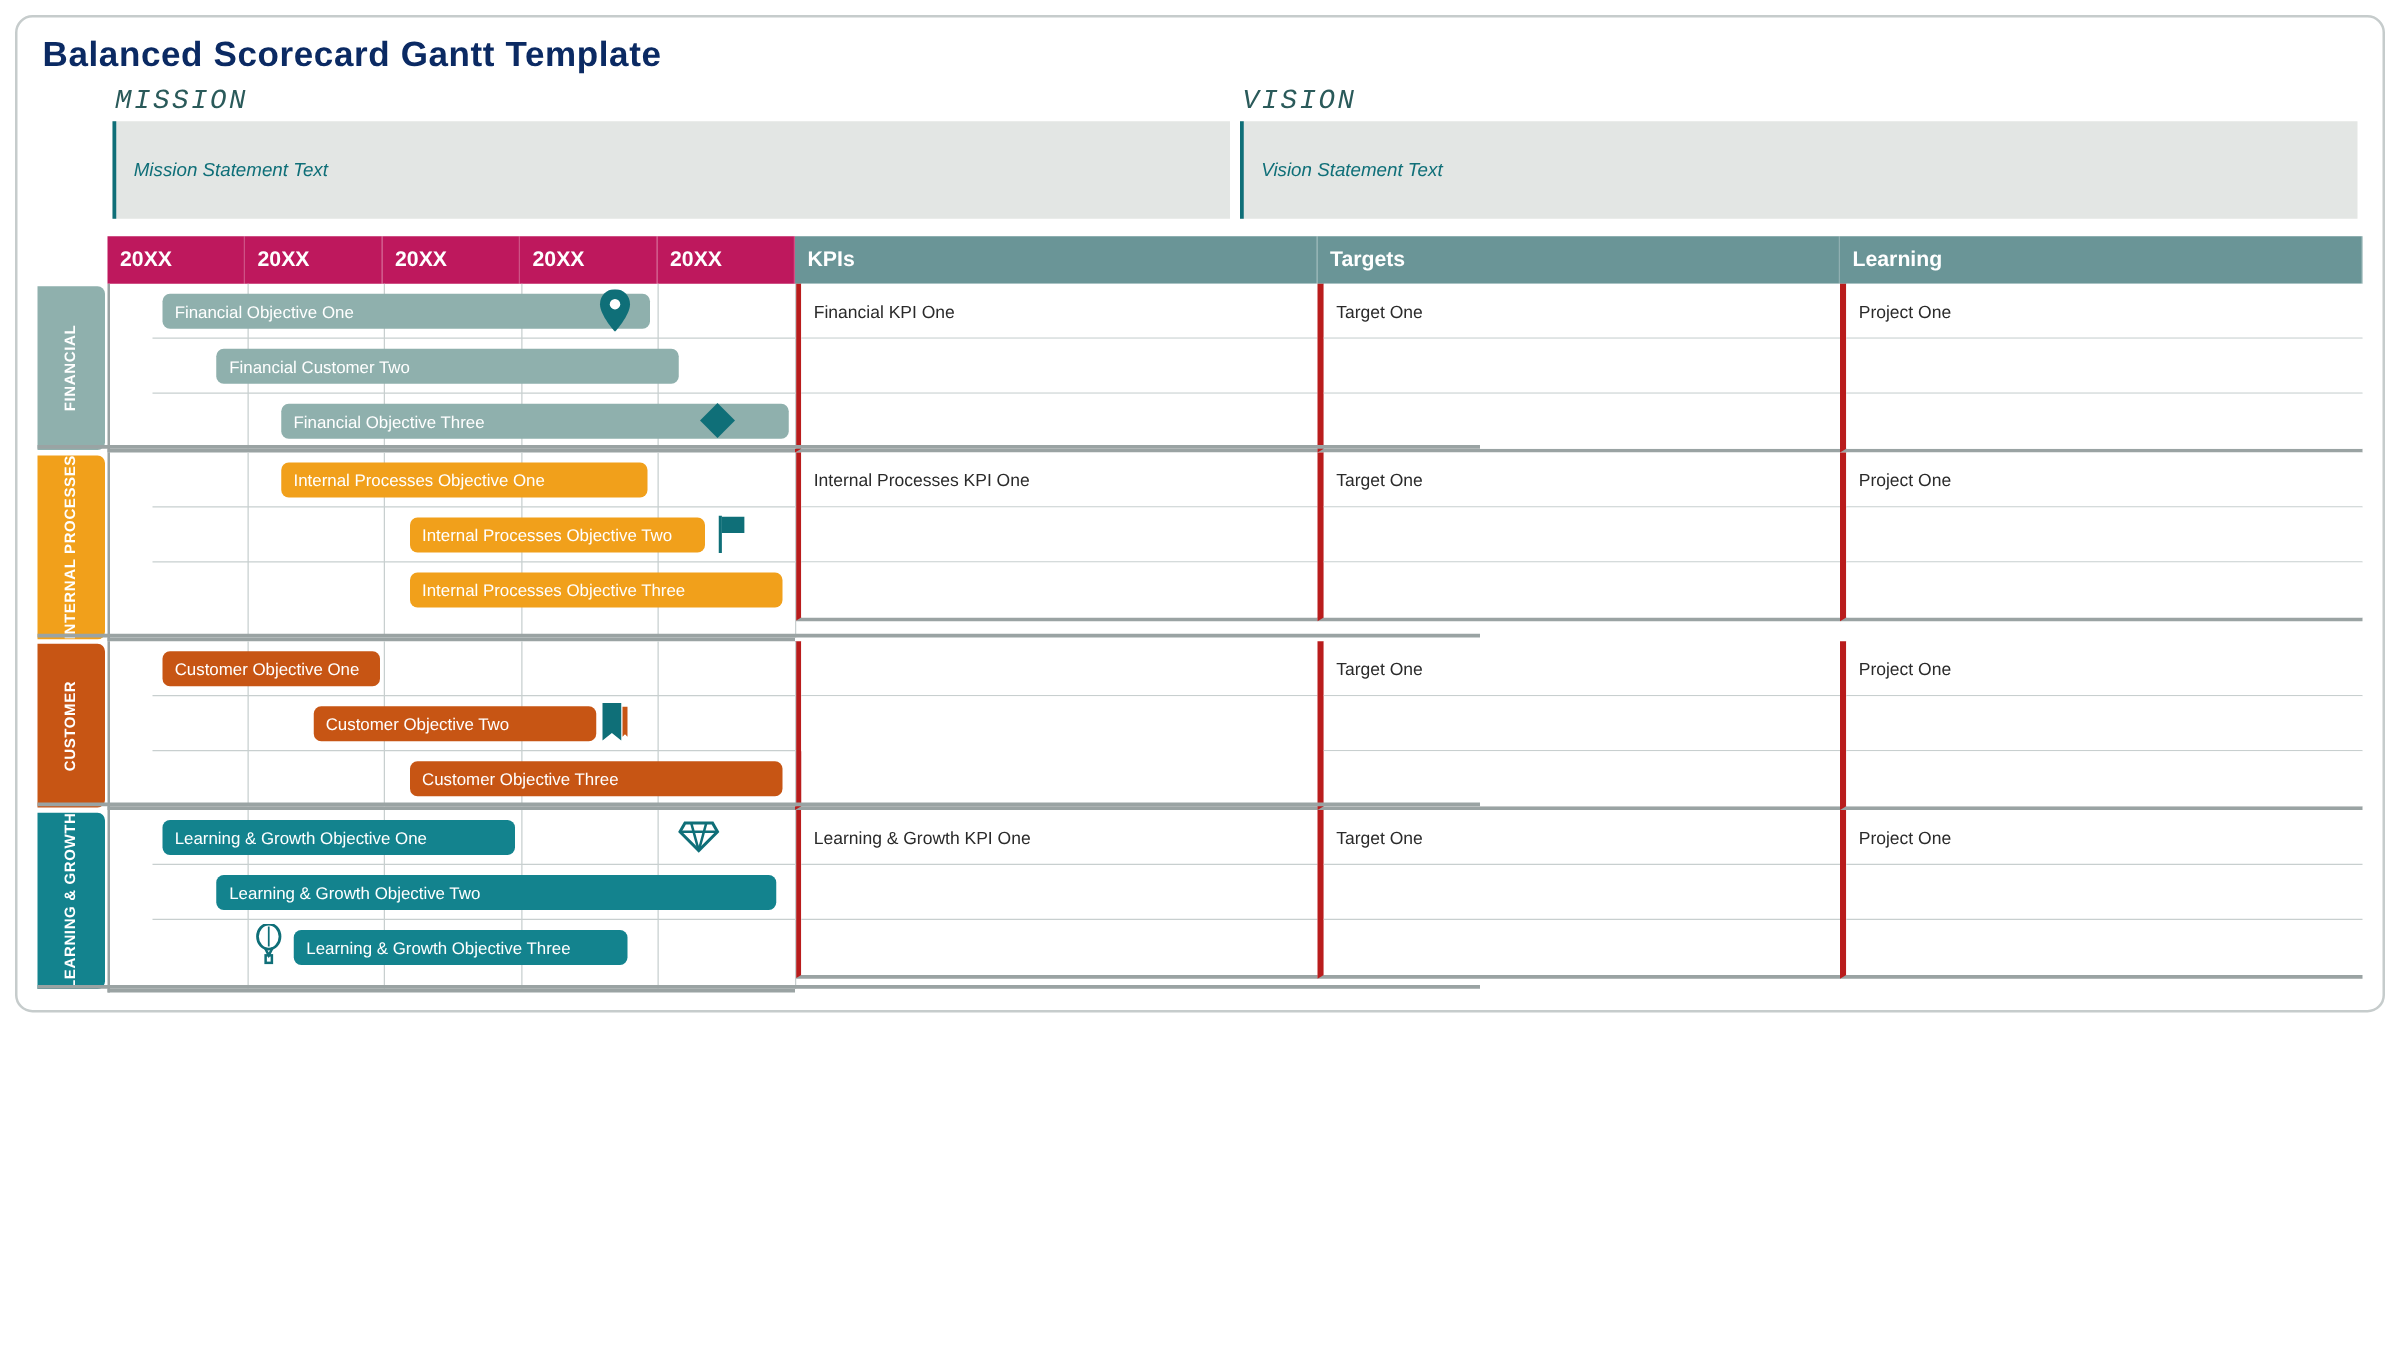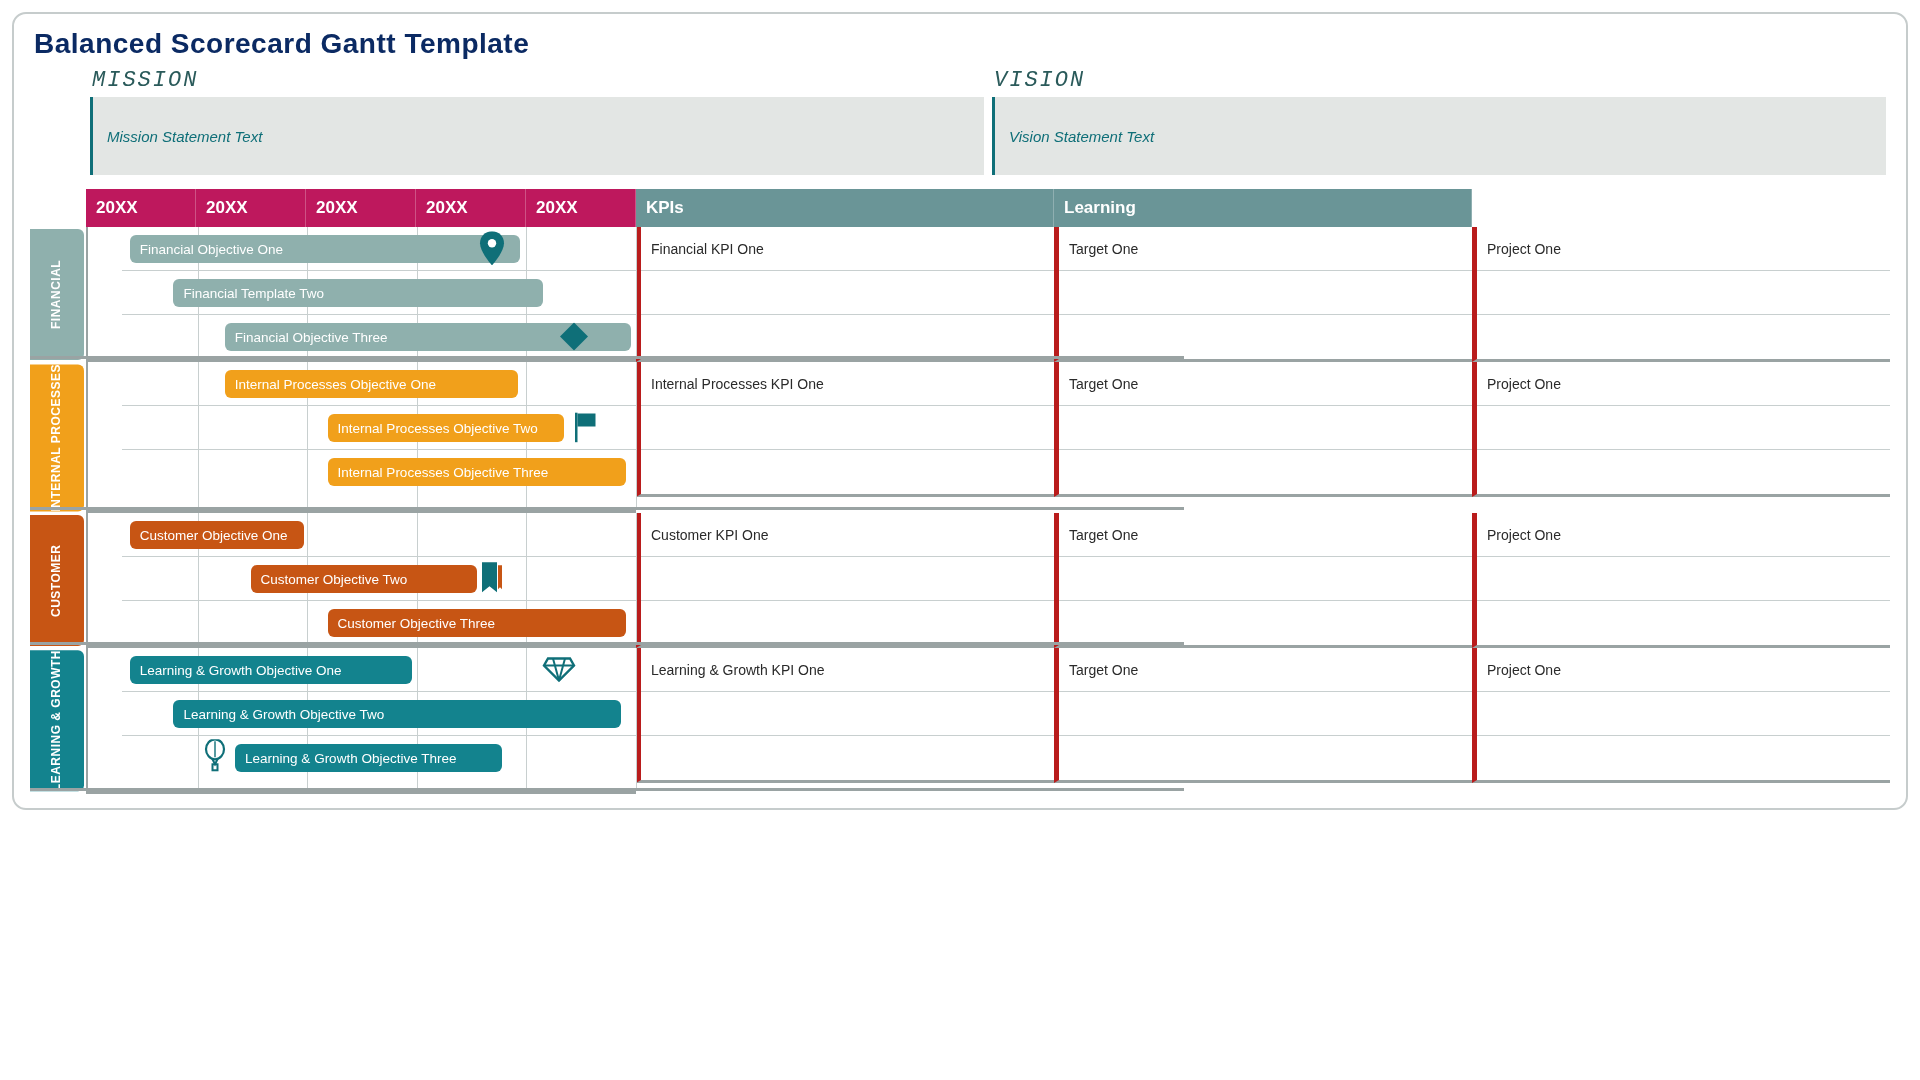--- a/index.html
+++ b/index.html
@@ -150,40 +150,41 @@
 
   <div class="grid" id="grid">
 
     <div class="hdr corner"></div>
     <div class="hdr dark">20XX</div>
     <div class="hdr dark">20XX</div>
     <div class="hdr dark">20XX</div>
     <div class="hdr dark">20XX</div>
     <div class="hdr dark">20XX</div>
     <div class="hdr light">KPIs</div>
+    <div class="hdr light">Targets</div>
     <div class="hdr light">Learning</div>
 
   <div class="catlabel" style="--catcolor: #8fb0ad; grid-row: span 3;">FINANCIAL</div>
       <div class="ganttarea catsep" style="grid-row: span 3;">
         <div class="vline" style="left: 20%;"></div>
         <div class="vline" style="left: 40%;"></div>
         <div class="vline" style="left: 60%;"></div>
         <div class="vline" style="left: 80%;"></div>
         <div class="vline" style="left: 100%;"></div>
         <div class="row">
           <div class="bar" style="--barcolor: #8fb0ad; left: 1.5%; width: 76%;">Financial Objective One</div>
           <div class="marker" style="left: 72%;">
             <svg width="26" height="34" viewBox="0 0 26 34">
               <path fill="#0f6f78" d="M13 0C6 0 1 5 1 12c0 9 12 22 12 22s12-13 12-22C25 5 20 0 13 0z"></path>
               <circle cx="13" cy="12" r="4.2" fill="#fff"></circle>
             </svg>
           </div>
         </div>
         <div class="row">
-          <div class="bar" style="--barcolor: #8fb0ad; left: 10%; width: 72%;">Financial Template Two</div>
+          <div class="bar" style="--barcolor: #8fb0ad; left: 10%; width: 72%;">Financial Customer Two</div>
         </div>
         <div class="row">
           <div class="bar" style="--barcolor: #8fb0ad; left: 20%; width: 79%;">Financial Objective Three</div>
           <div class="marker" style="left: 88%;">
             <svg width="28" height="28" viewBox="0 0 28 28">
               <path fill="#0f6f78" d="M14 0l14 14-14 14L0 14z"></path>
             </svg>
           </div>
         </div>
       </div>
@@ -257,21 +258,20 @@
               <path fill="#0f6f78" d="M1 1h15v30l-7.5-6L1 31z"></path>
               <path fill="#c75514" d="M17 4h4v24l-2-2-2 2z"></path>
             </svg>
           </div>
         </div>
         <div class="row">
           <div class="bar" style="--barcolor: #c75514; left: 40%; width: 58%;">Customer Objective Three</div>
         </div>
       </div>
       <div class="cellcol catsep" style="--rows: 3;">
-        <div class="cell">Customer KPI One</div>
         <div class="cell"></div>
         <div class="cell"></div>
       </div>
       <div class="cellcol catsep" style="--rows: 3;">
         <div class="cell">Target One</div>
         <div class="cell"></div>
         <div class="cell"></div>
       </div>
       <div class="cellcol catsep" style="--rows: 3;">
         <div class="cell">Project One</div>

